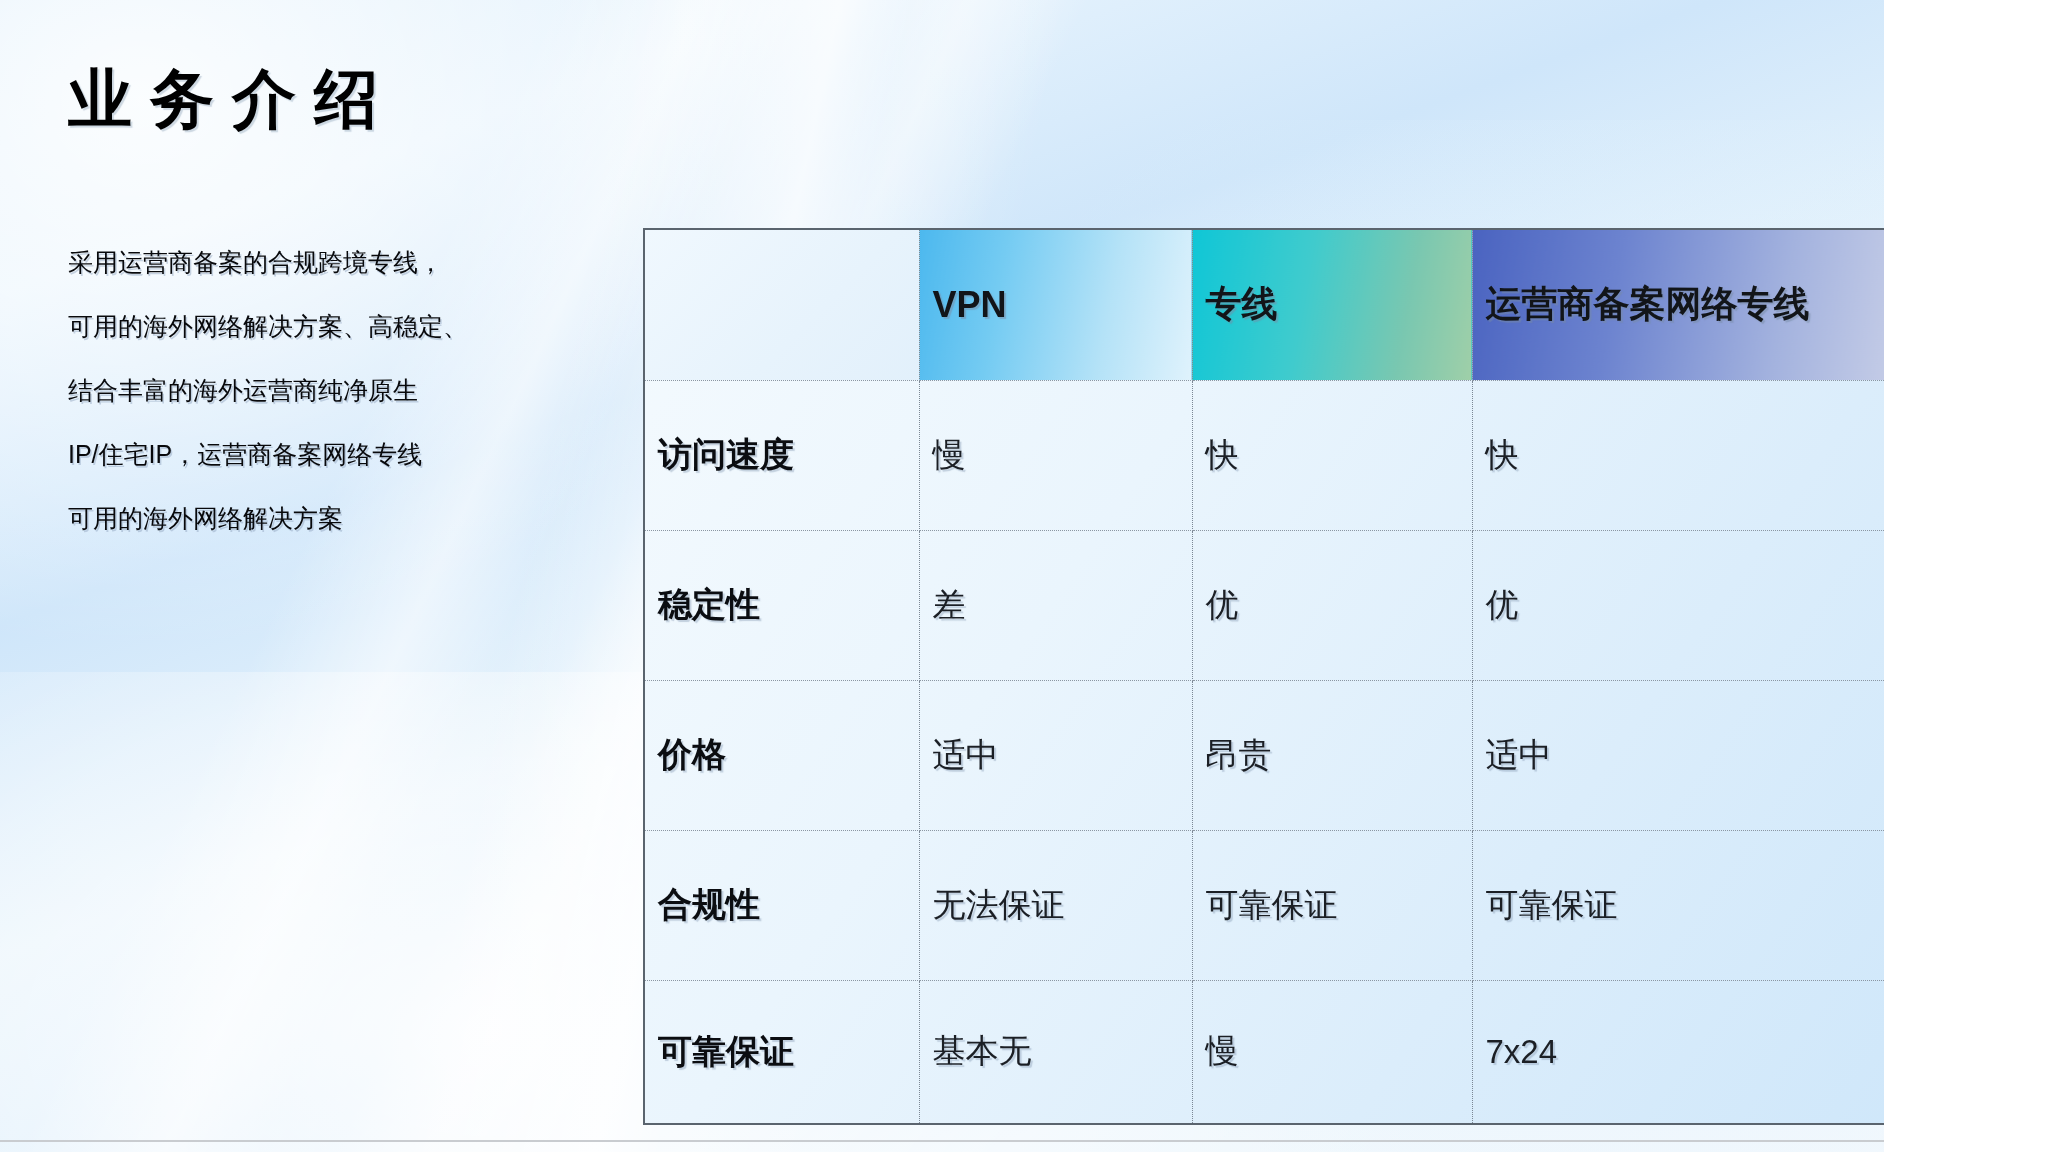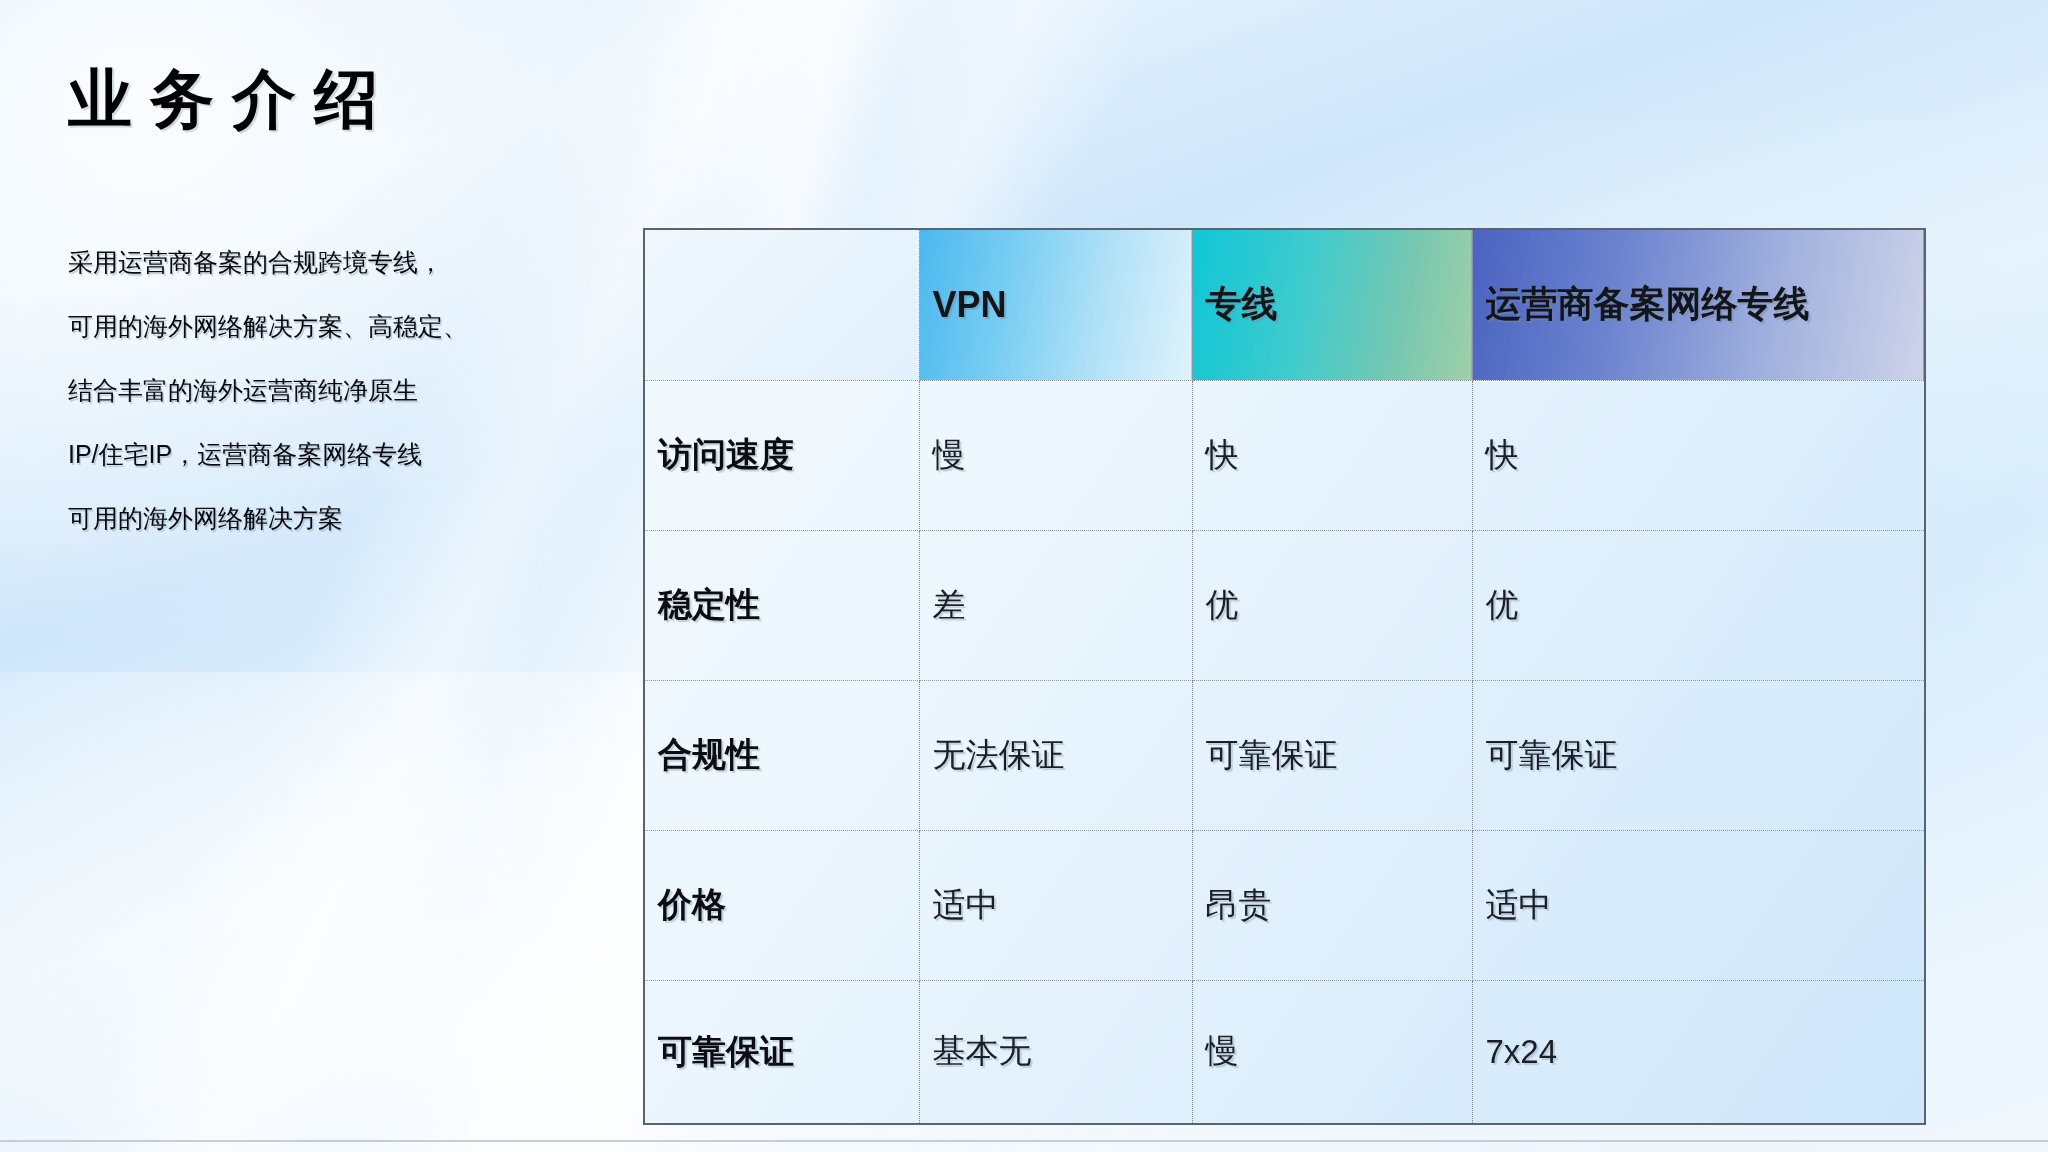--- a/index.html
+++ b/index.html
@@ -8,21 +8,21 @@
   }
   body {
     width: 2048px;
     height: 1152px;
     overflow: hidden;
     font-family: "Liberation Sans", "DejaVu Sans", sans-serif;
   }
 
   #slide {
     position: relative;
-    width: 2048px;
+    width: 1884px;
     height: 1152px;
     background:
       linear-gradient(115deg,
         rgba(255,255,255,0.00) 0%,
         rgba(255,255,255,0.00) 23%,
         rgba(255,255,255,0.55) 29%,
         rgba(255,255,255,0.10) 33%,
         rgba(255,255,255,0.00) 36%,
         rgba(255,255,255,0.45) 40%,
         rgba(255,255,255,0.00) 45%,
@@ -232,32 +232,32 @@
           <td>快</td>
           <td>快</td>
         </tr>
         <tr>
           <td class="rowlabel">稳定性</td>
           <td>差</td>
           <td>优</td>
           <td>优</td>
         </tr>
         <tr>
+          <td class="rowlabel">价格</td>
+          <td>适中</td>
+          <td>昂贵</td>
+          <td>适中</td>
+        </tr>
+        <tr>
           <td class="rowlabel">合规性</td>
           <td>无法保证</td>
           <td>可靠保证</td>
           <td>可靠保证</td>
         </tr>
         <tr>
-          <td class="rowlabel">价格</td>
-          <td>适中</td>
-          <td>昂贵</td>
-          <td>适中</td>
-        </tr>
-        <tr>
           <td class="rowlabel">可靠保证</td>
           <td>基本无</td>
           <td>慢</td>
           <td>7x24</td>
         </tr>
       </tbody>
     </table>
   </div>
 
   <div id="bottom-rule"></div>

